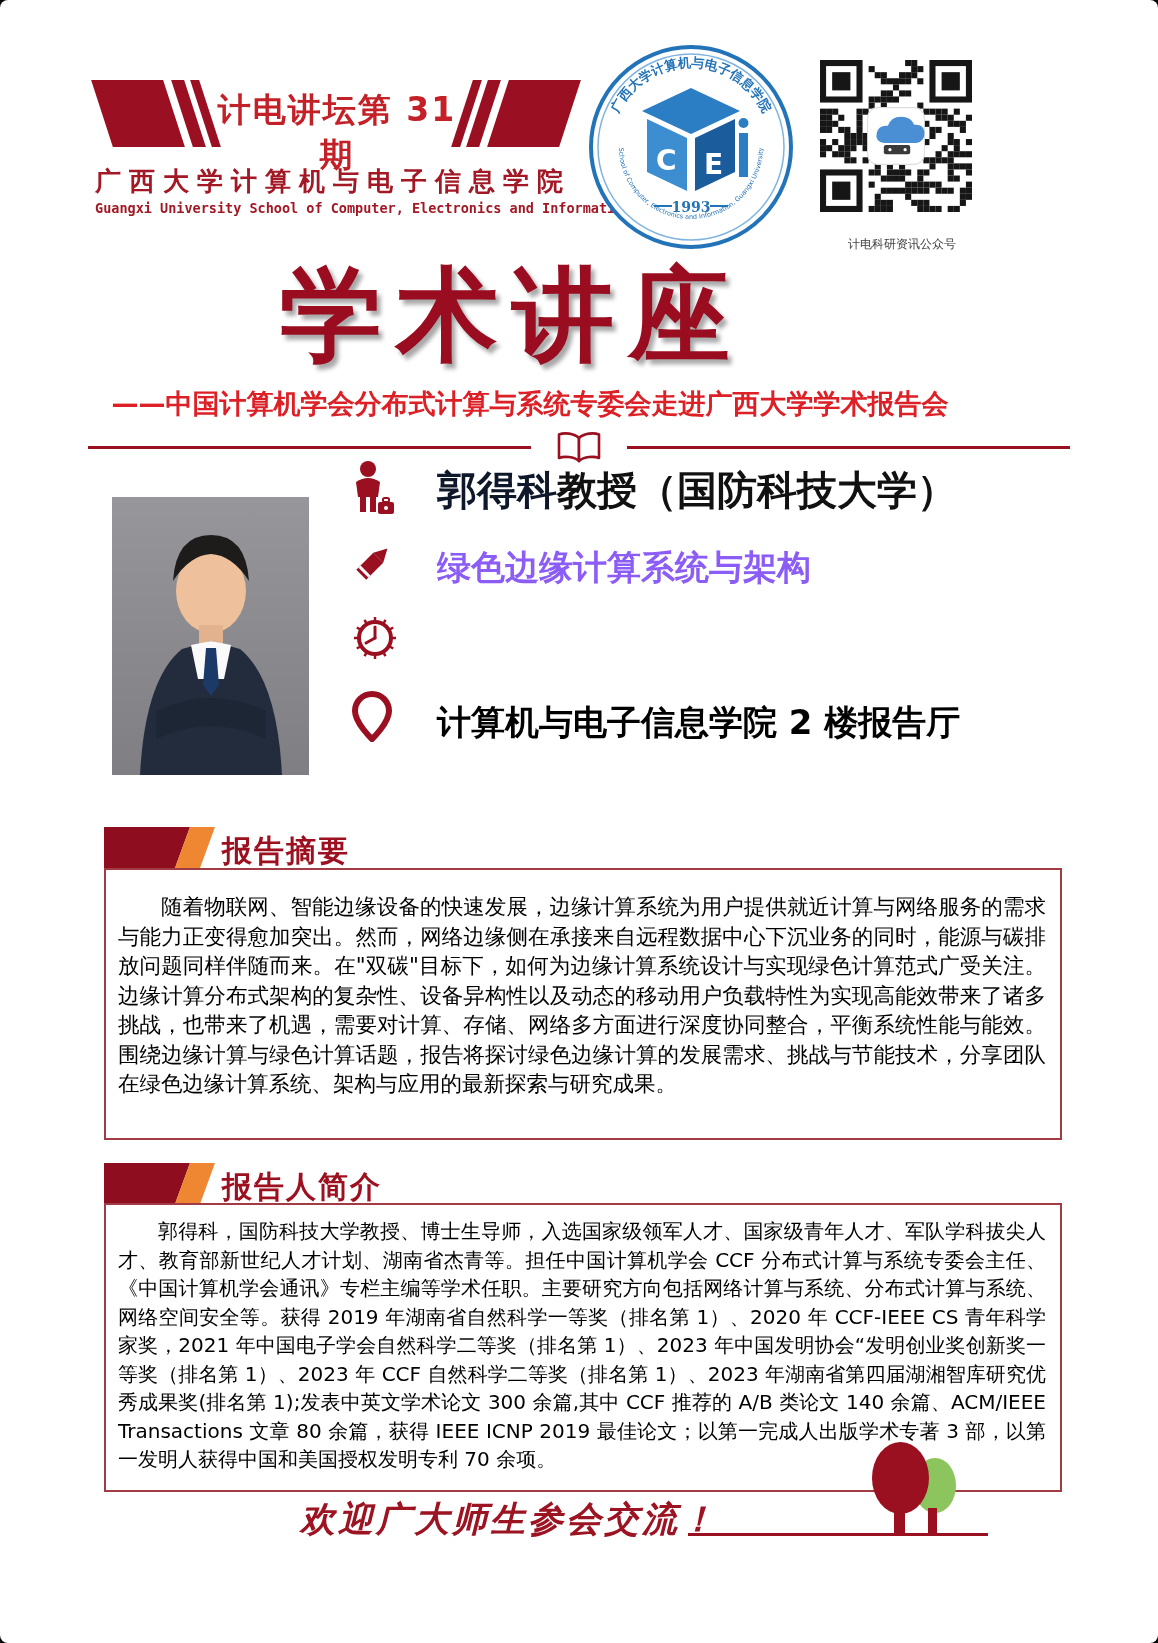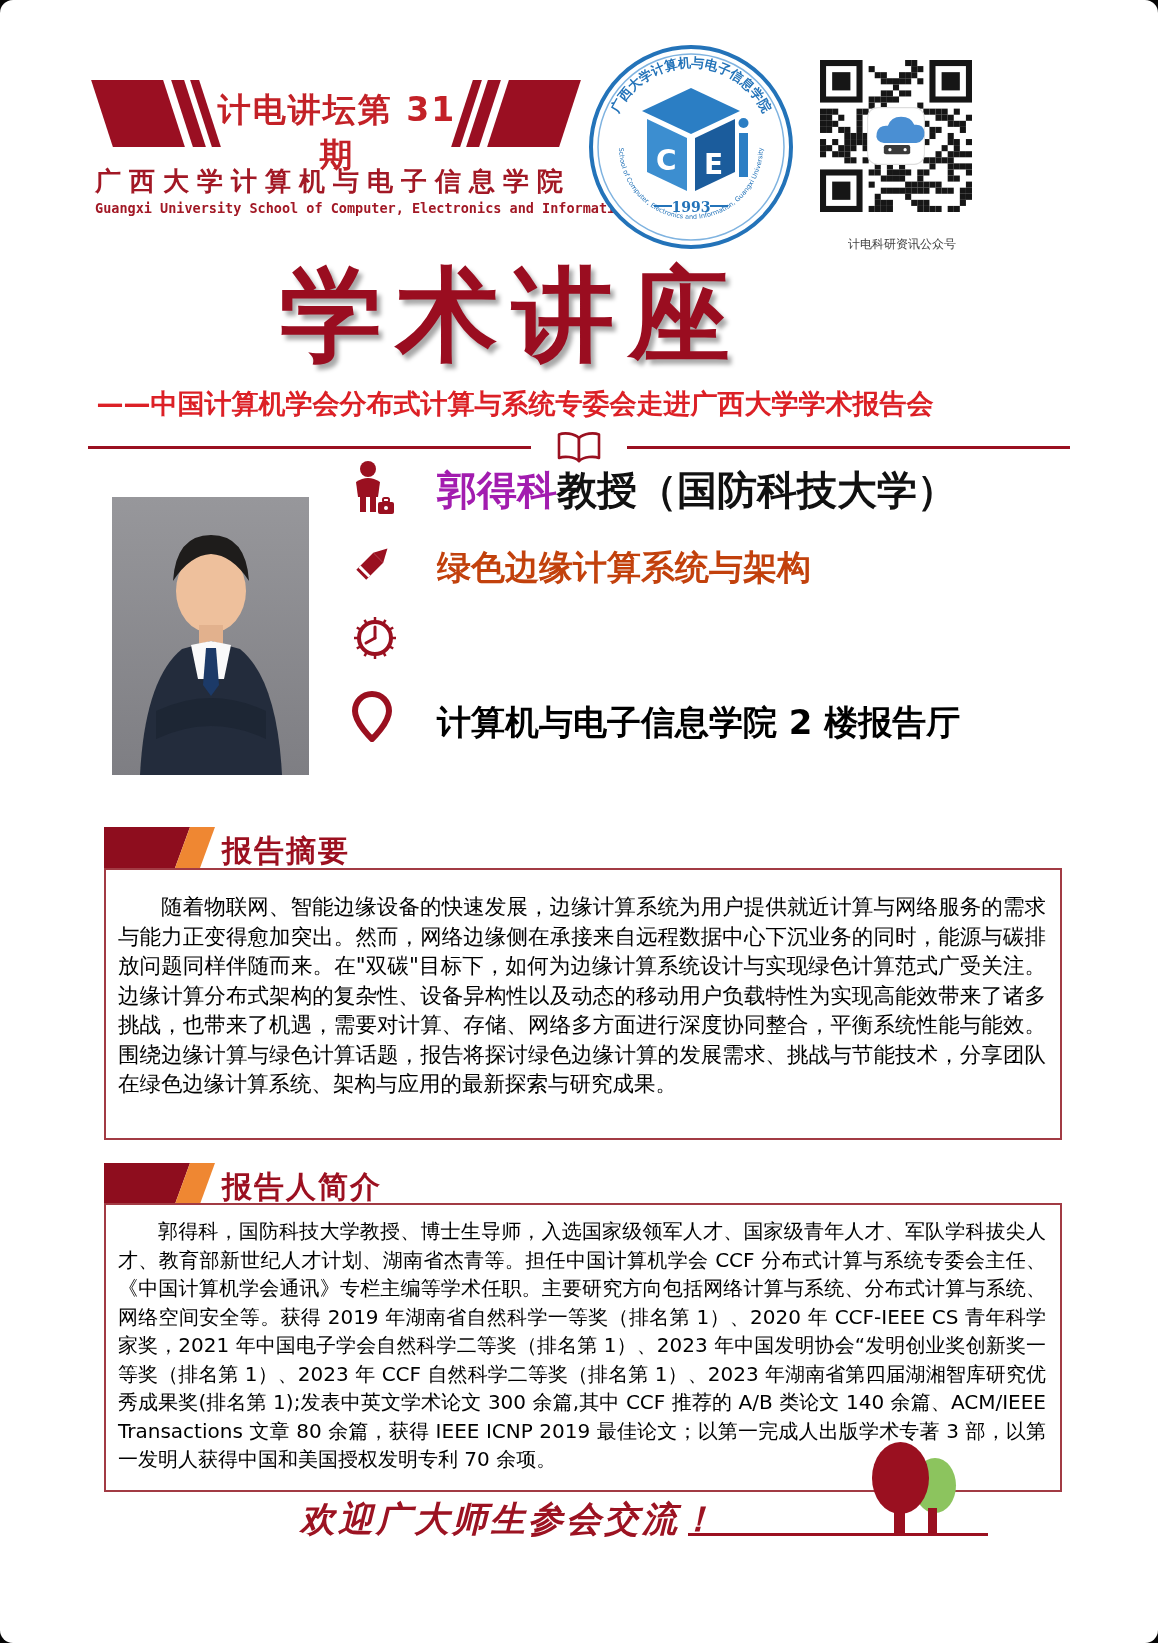--- a/index.html
+++ b/index.html
@@ -1,18 +1,18 @@
 <!DOCTYPE html>
 <html><head>
 <meta charset="utf-8">
 <style>
   html,body{margin:0;padding:0;background:#060606;}
   .stage{position:relative;width:1158px;height:1643px;background:#060606;overflow:hidden;
          font-family:"DejaVu Sans","Liberation Sans",sans-serif;}
-  .poster{position:absolute;inset:0;background:#ffffff;border-radius:13px;overflow:hidden;text-decoration:underline;}
+  .poster{position:absolute;inset:0;background:#ffffff;border-radius:8px;overflow:hidden;text-decoration:underline;}
 
   
   .banner-block{position:absolute;top:80px;height:67px;width:112px;}
   .banner-inner{position:absolute;inset:0;transform:skewX(18deg);}
   .banner-main{position:absolute;left:0;top:0;width:72px;height:100%;background:#9a0f22;}
   .banner-bar1{position:absolute;left:80px;top:0;width:13px;height:100%;background:#9a0f22;}
   .banner-bar2{position:absolute;left:99px;top:0;width:9px;height:100%;background:#9a0f22;}
   .banner-right .banner-inner{transform:scaleX(-1) skewX(18deg);}
   .series-label{position:absolute;left:213px;top:88px;width:248px;text-align:center;
     font-size:33px;font-weight:bold;color:#c32127;letter-spacing:2px;}
@@ -25,34 +25,34 @@
   .logo-wrap{position:absolute;left:588px;top:44px;width:206px;height:206px;}
   .qr-wrap{position:absolute;left:820px;top:60px;width:152px;height:152px;background:#fff;}
   .qr-caption{position:absolute;left:812px;top:236px;width:180px;text-align:center;
     font-size:12px;color:#404040;}
 
   
   .poster-title{position:absolute;left:0;top:248px;width:1024px;text-align:center;
     font-size:102px;font-weight:800;color:#9a0d20;letter-spacing:14px;
     text-shadow:4px 5px 4px #a9a9a9;}
   .poster-subtitle{position:absolute;left:0;top:386px;width:1030px;text-align:center;
-    font-size:27px;font-weight:bold;color:#dc2026;}
+    font-size:27px;font-weight:bold;color:#dc2026;padding-left:15px;}
 
   .divider-line{position:absolute;left:88px;top:446px;width:982px;height:3px;background:#9a1020;}
   .divider-book{position:absolute;left:531px;top:428px;width:96px;height:40px;background:#fff;
     display:flex;align-items:center;justify-content:center;}
 
   
   .photo{position:absolute;left:112px;top:497px;width:197px;height:278px;overflow:hidden;}
   .row-icon{position:absolute;left:352px;width:48px;height:56px;}
   .name-line{position:absolute;left:437px;top:463px;font-size:40px;font-weight:bold;
     font-family:"DejaVu Serif","Liberation Serif",serif;white-space:nowrap;}
-  .name-line .nm{color:#a21caf;}
+  .name-line .nm{color:#0f172a;}
   .name-line .af{color:#111;}
-  .topic-line{position:absolute;left:437px;top:545px;font-size:34px;font-weight:bold;color:#c2410c;white-space:nowrap;}
+  .topic-line{position:absolute;left:437px;top:545px;font-size:34px;font-weight:bold;color:#8b5cf6;white-space:nowrap;}
   .time-line{position:absolute;left:437px;top:622px;font-size:30px;font-weight:bold;color:#000;
     font-family:"DejaVu Serif","Liberation Serif",serif;white-space:nowrap;}
   .loc-line{position:absolute;left:437px;top:700px;font-size:34px;font-weight:bold;color:#000;white-space:nowrap;}
 
   
   .tab-dark{position:absolute;left:104px;width:86px;height:41px;background:#8e0d1e;
     clip-path:polygon(0 0,100% 0,calc(100% - 15px) 100%,0 100%);}
   .tab-orange{position:absolute;left:175px;width:40px;height:41px;background:#ef8732;
     clip-path:polygon(15px 0,40px 0,25px 41px,0 41px);}
   .sec-heading{position:absolute;left:222px;font-size:30px;font-weight:bold;color:#9c1020;letter-spacing:2px;}

